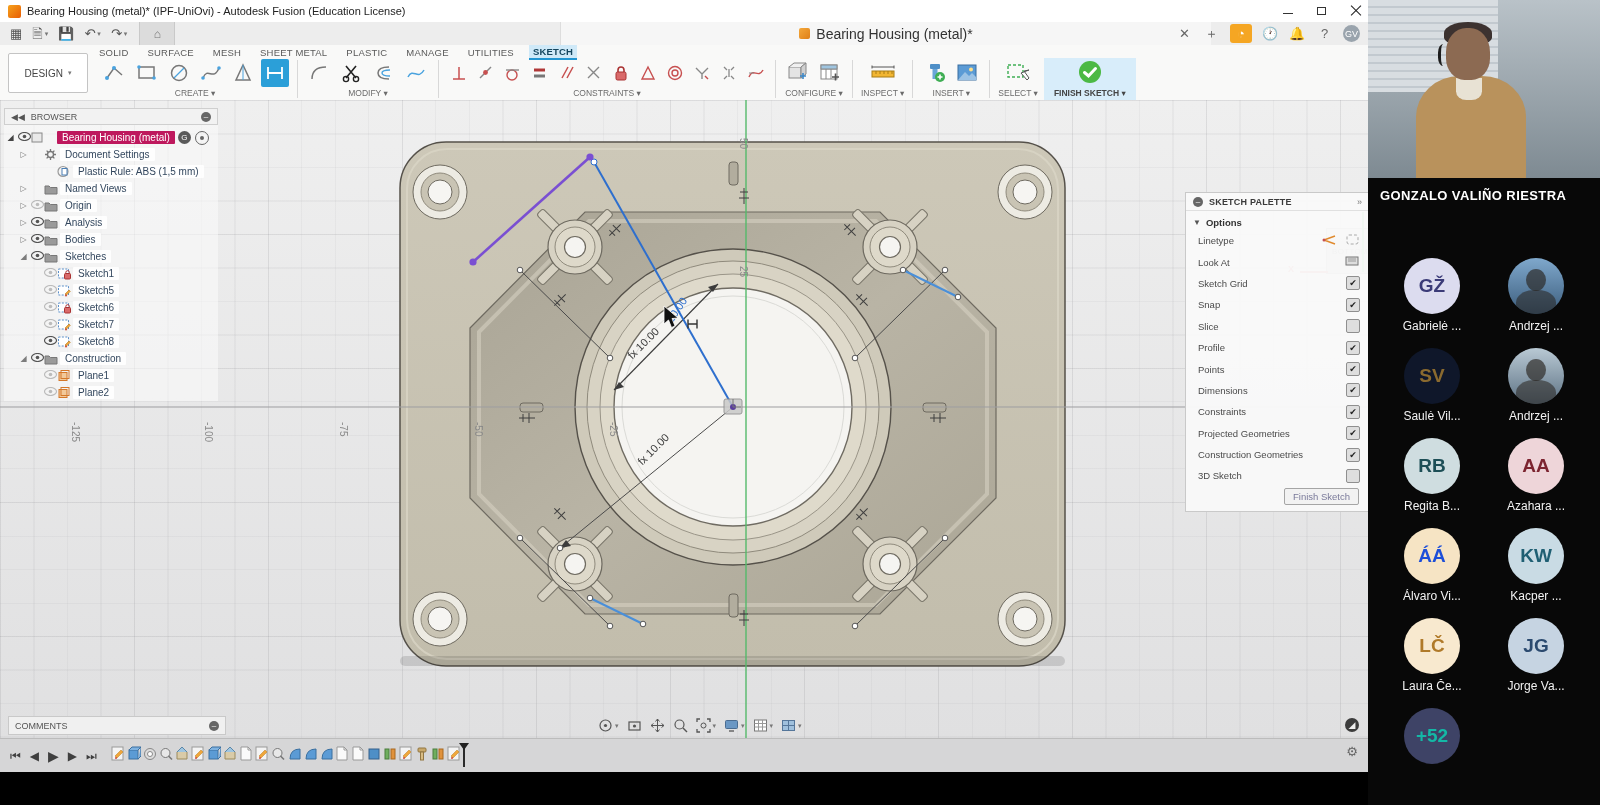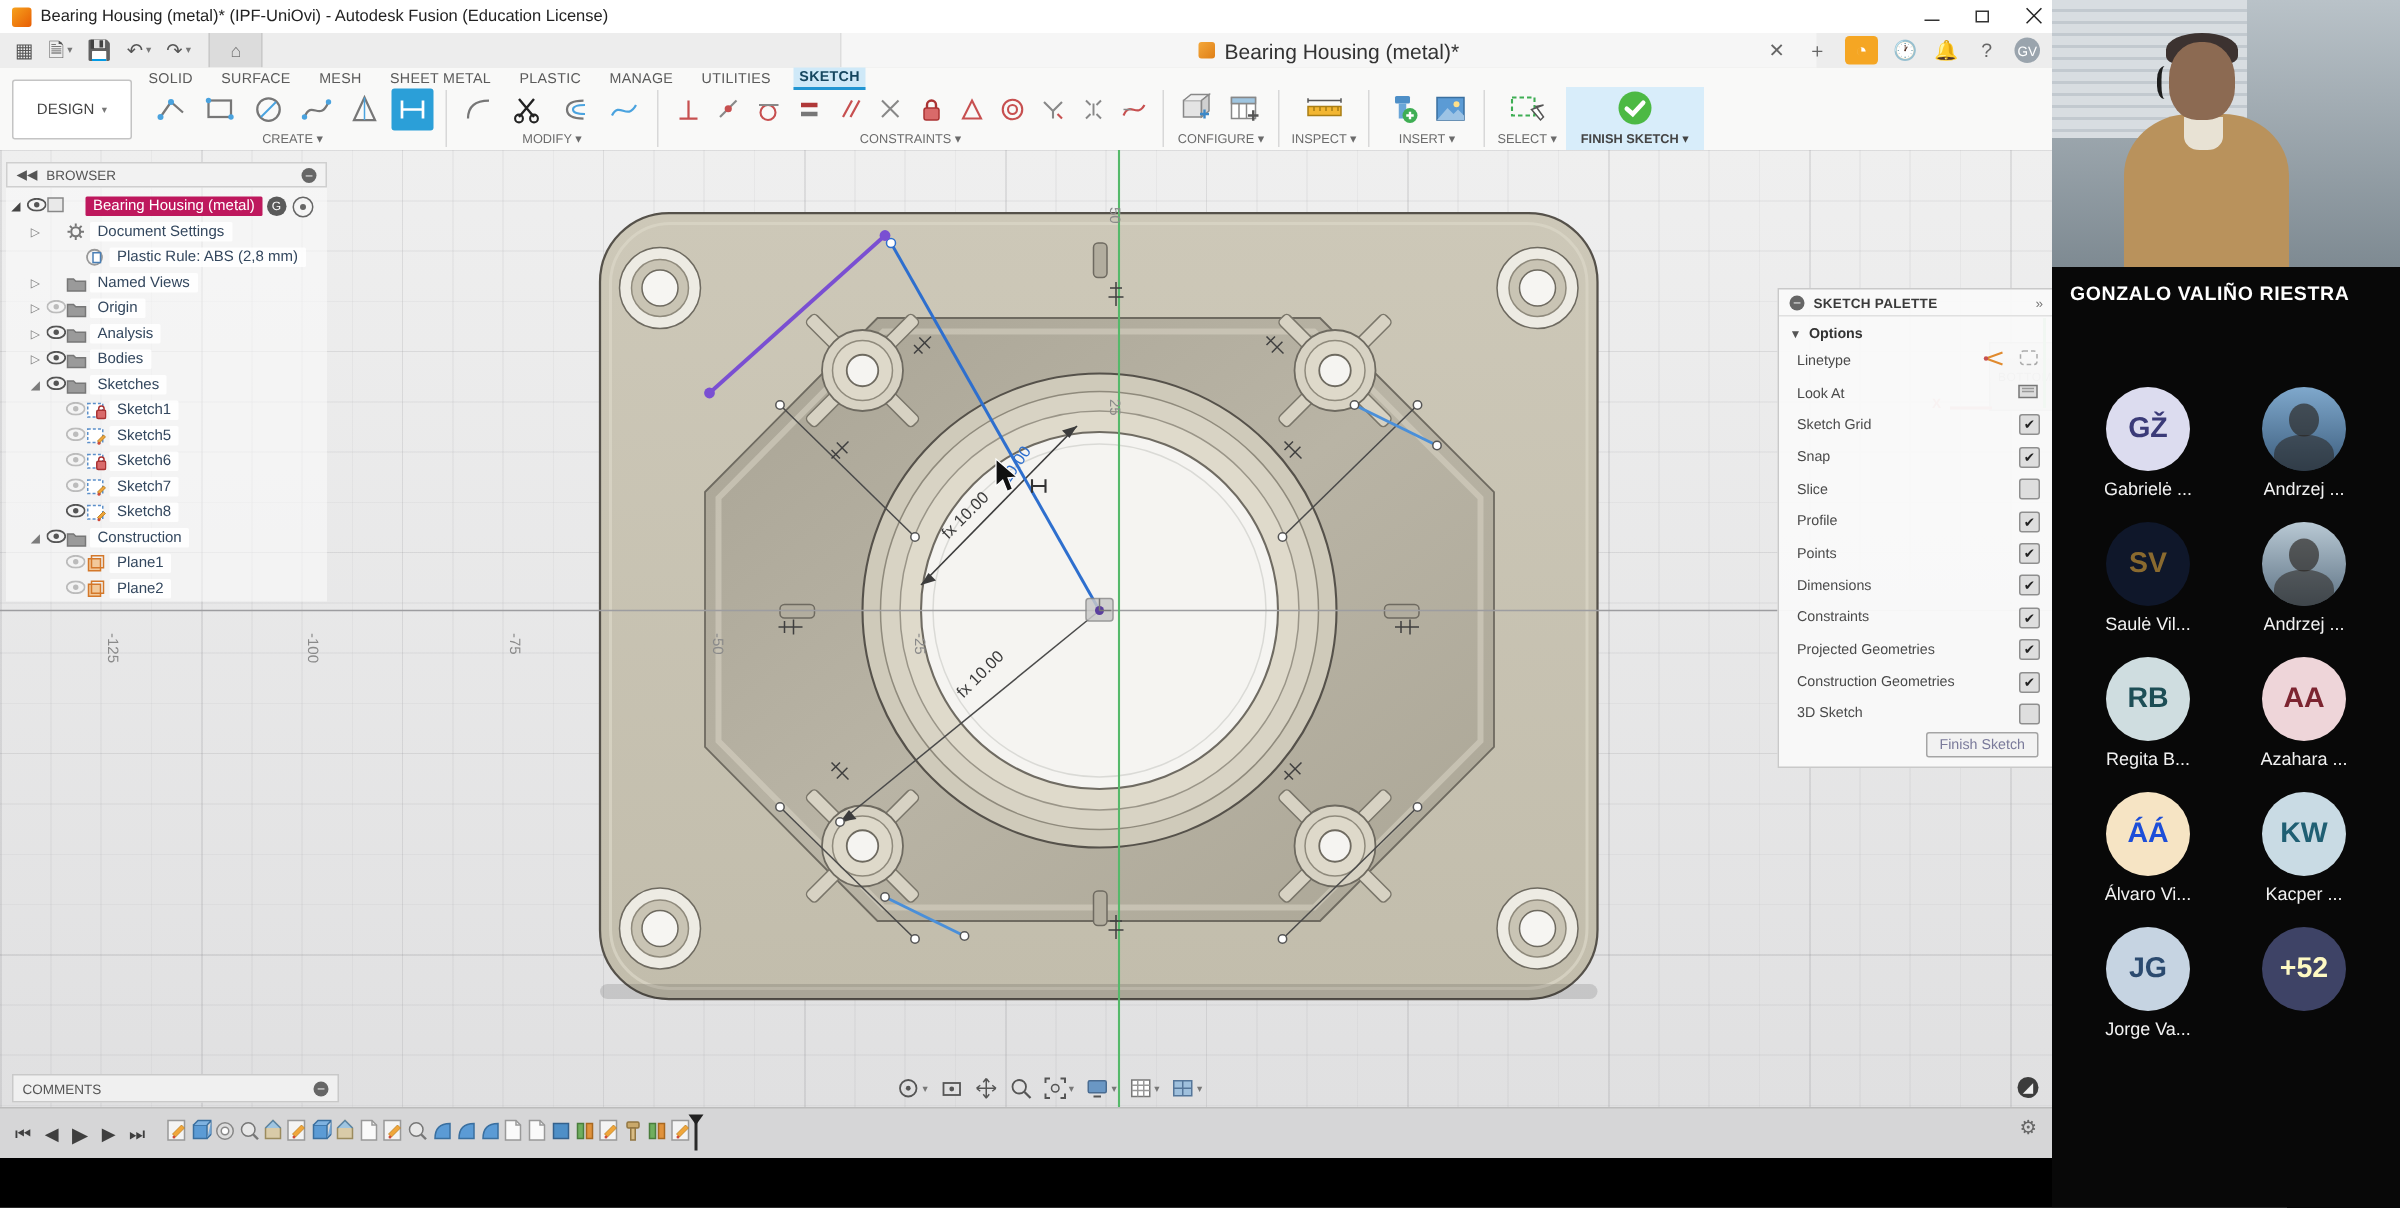--- a/index.html
+++ b/index.html
@@ -670,21 +670,21 @@
             <span class="eye" style="opacity:0"><svg width="13" height="9">
                 <ellipse cx="6.5" cy="4.5" rx="6" ry="4" fill="none" stroke="#555" stroke-width="1.2"></ellipse>
                 <circle cx="6.5" cy="4.5" r="1.8" fill="#555"></circle>
               </svg></span>
             <span style="width:16px;flex:none;display:flex;align-items:center">
               <svg width="13" height="13">
                 <circle cx="6" cy="6.5" r="5" fill="none" stroke="#999" stroke-width="1.2"></circle>
                 <rect x="5" y="3.5" width="5" height="6.5" fill="#fff" stroke="#4a7fb5"></rect>
               </svg>
             </span>
-            <span class="lab">Plastic Rule: ABS (2,8 mm)</span>
+            <span class="lab">Plastic Rule: ABS (1,5 mm)</span>
           </div>
           <div class="trow">
             <span style="width:13px;flex:none"></span>
             <span class="tw">▷</span>
             <span class="eye" style="opacity:0"><svg width="13" height="9">
                 <ellipse cx="6.5" cy="4.5" rx="6" ry="4" fill="none" stroke="#555" stroke-width="1.2"></ellipse>
                 <circle cx="6.5" cy="4.5" r="1.8" fill="#555"></circle>
               </svg></span>
             <span style="width:16px;flex:none;display:flex;align-items:center">
               <svg width="14" height="12">
@@ -1157,21 +1157,25 @@
         </div>
         <div class="pt">
           <div class="av" style="background: rgb(246, 228, 196); color: #1d4ed8;">ÁÁ</div>
           <div class="nm">Álvaro Vi...</div>
         </div>
         <div class="pt">
           <div class="av" style="background: rgb(201, 219, 228); color: rgb(31, 95, 115);">KW</div>
           <div class="nm">Kacper ...</div>
         </div>
         <div class="pt">
+          <div class="av" style="background: rgb(248, 233, 207); color: rgb(176, 122, 42);">LČ</div>
+          <div class="nm">Laura Če...</div>
+        </div>
+        <div class="pt">
           <div class="av" style="background: rgb(198, 212, 226); color: rgb(43, 74, 111);">JG</div>
           <div class="nm">Jorge Va...</div>
         </div>
         <div class="pt">
-          <div class="av" style="background: rgb(62, 67, 102); color: #fef9c3;">+52</div>
+          <div class="av" style="background: rgb(62, 67, 102); color: #14b8a6;">+52</div>
         </div>
       </div>
   </div>
 </div>
 
 </body></html>

